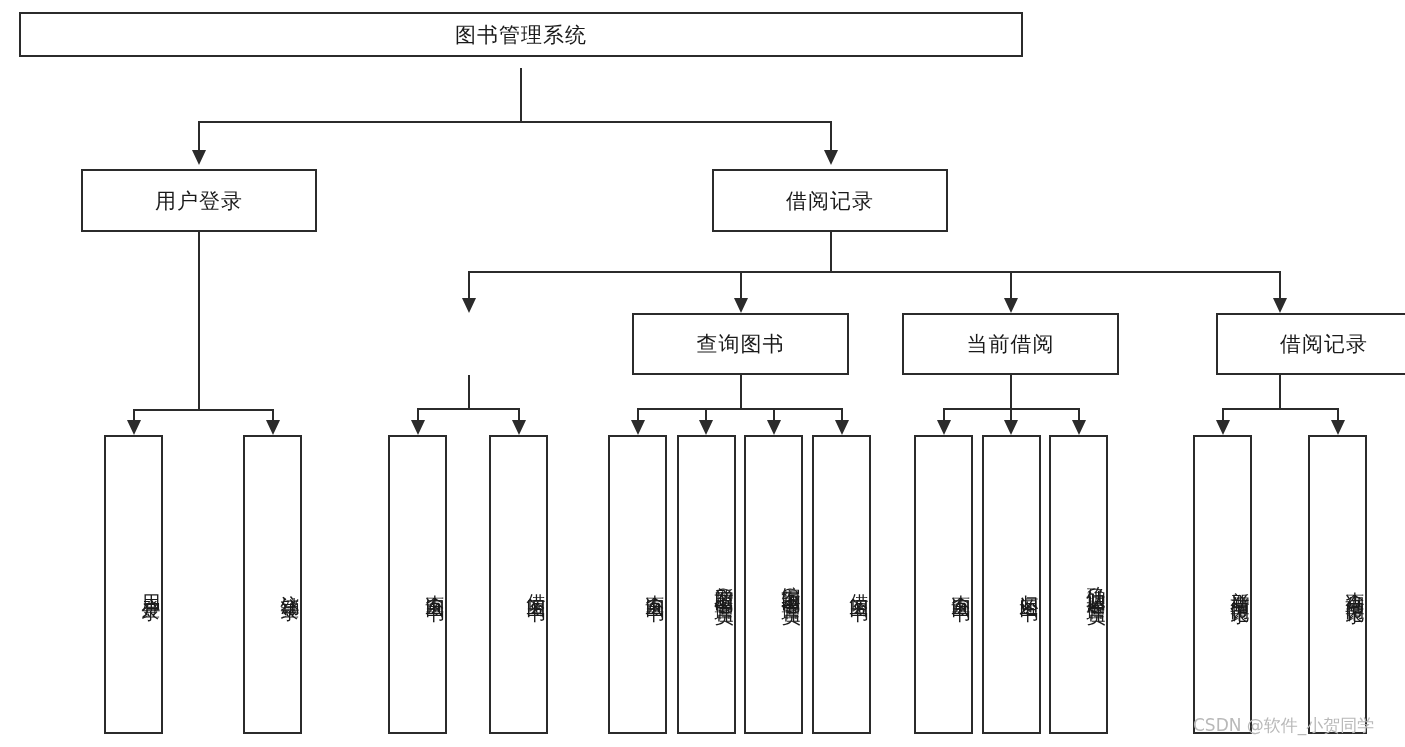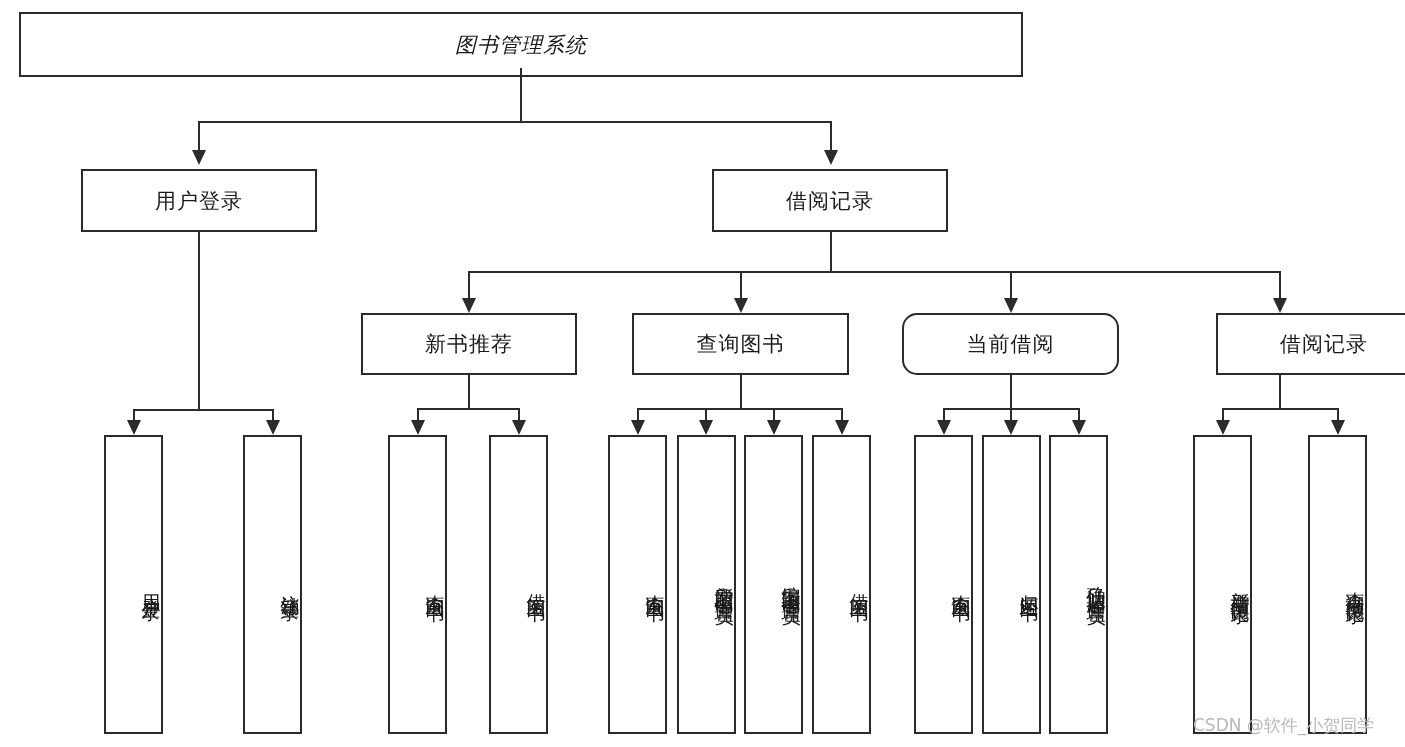--- a/index.html
+++ b/index.html
@@ -70,21 +70,21 @@
     color: #b9b9b9;
     white-space: nowrap;
     font-family: "DejaVu Sans", "Liberation Sans", sans-serif;
   }
 </style>
 </head>
 <body>
 
 <div id="canvas">
 
-  <div class="node horiz" style="left:19px; top:12px; width:1004px; height:65px;font-style:italic;">
+  <div class="node horiz" style="left:19px; top:12px; width:1004px; height:45px;">
     <span>图书管理系统</span>
   </div>
 
   <div class="conn v" style="left:520px; top:68px; height:54px;"></div>
 
   <div class="conn h" style="left:198px; top:121px; width:634px;"></div>
 
   <div class="conn v" style="left:198px; top:121px; height:30px;"></div>
   <div class="arrow" style="left:192px; top:150px;"></div>
   <div class="conn v" style="left:830px; top:121px; height:30px;"></div>
@@ -108,27 +108,24 @@
   <div class="conn h" style="left:468px; top:271px; width:812px;"></div>
   <div class="conn v" style="left:468px; top:271px; height:28px;"></div>
   <div class="arrow" style="left:462px; top:298px;"></div>
   <div class="conn v" style="left:740px; top:271px; height:28px;"></div>
   <div class="arrow" style="left:734px; top:298px;"></div>
   <div class="conn v" style="left:1010px; top:271px; height:28px;"></div>
   <div class="arrow" style="left:1004px; top:298px;"></div>
   <div class="conn v" style="left:1279px; top:271px; height:28px;"></div>
   <div class="arrow" style="left:1273px; top:298px;"></div>
 
-  <div class="node horiz" style="left:361px; top:313px; width:216px; height:62px;">
-    <span>新书推荐</span>
-  </div>
   <div class="node horiz" style="left:632px; top:313px; width:217px; height:62px;">
     <span>查询图书</span>
   </div>
-  <div class="node horiz" style="left:902px; top:313px; width:217px; height:62px;border-radius:15px;">
+  <div class="node horiz" style="left:902px; top:313px; width:217px; height:62px;">
     <span>当前借阅</span>
   </div>
   <div class="node horiz" style="left:1172px; top:313px; width:216px; height:62px;margin-left:44px;">
     <span>借阅记录</span>
   </div>
 
   <div class="conn v" style="left:468px; top:375px; height:34px;"></div>
   <div class="conn h" style="left:417px; top:408px; width:103px;"></div>
   <div class="conn v" style="left:417px; top:408px; height:17px;"></div>
   <div class="arrow" style="left:411px; top:420px;"></div>

